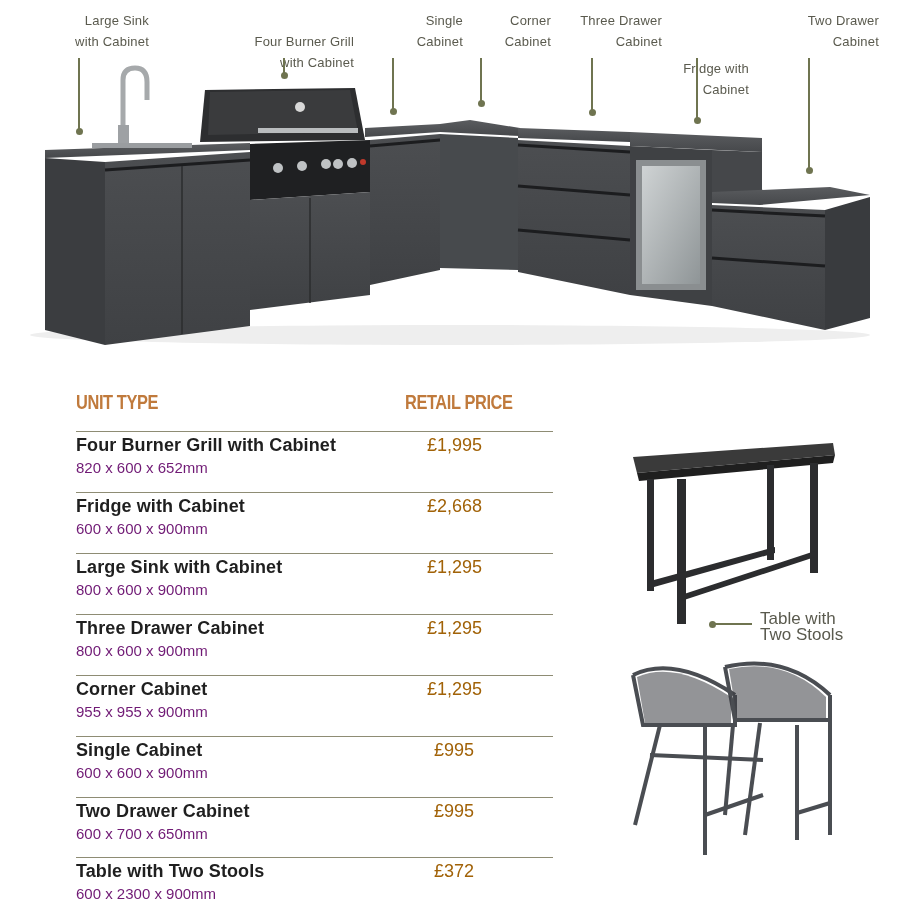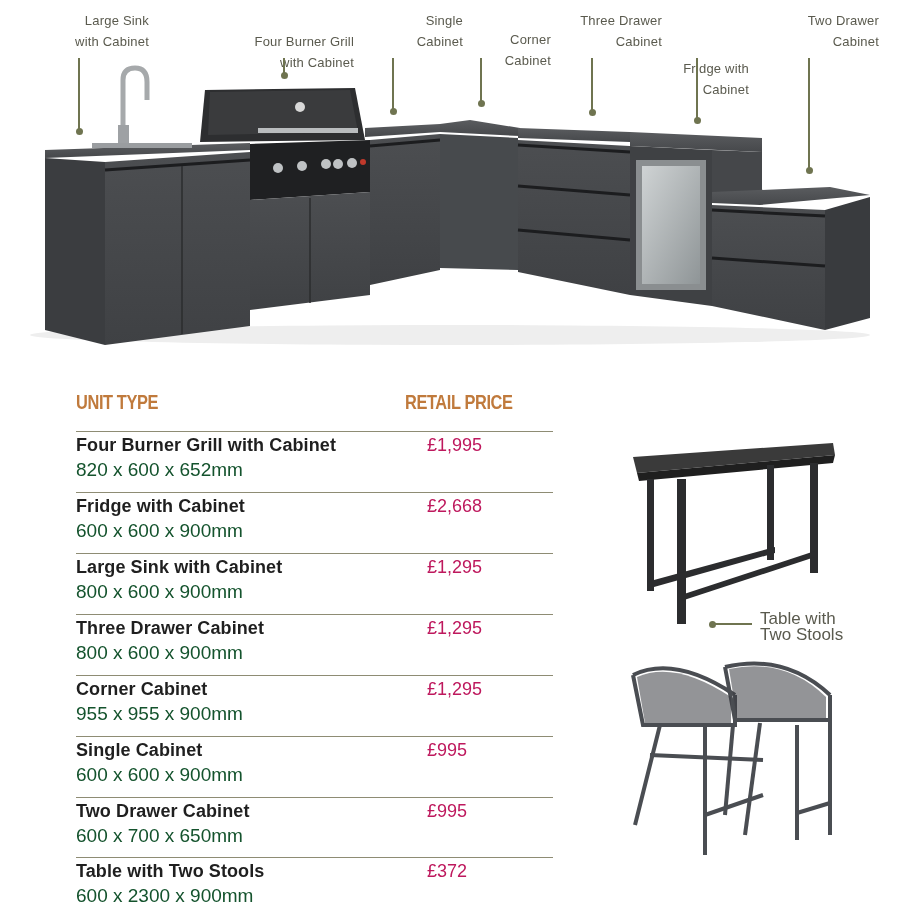--- a/index.html
+++ b/index.html
@@ -11,22 +11,22 @@
   .leader { position:absolute; width:2px; background:#6f7450; }
   .leader::after { content:""; position:absolute; left:-2.5px; bottom:-3px; width:7px; height:7px; border-radius:50%; background:#6f7450; }
 
   
   #kitchen { position:absolute; left:0; top:55px; width:915px; height:300px; }
 
   
   .th { position:absolute; top:390px; font-family:"Liberation Sans", sans-serif; font-weight:bold; font-size:21px; color:#c07a3c; letter-spacing:-0.5px; transform:scaleX(0.78); transform-origin:left; }
   .row { position:absolute; left:76px; width:477px; height:61px; border-top:1.5px solid #8e8c74; }
   .row .name { position:absolute; left:0; top:3px; font-size:18px; font-weight:bold; color:#1f1f1f; letter-spacing:0.1px; }
-  .row .dim { position:absolute; left:0; top:27px; font-size:19px; color:#14532d; }
-  .row .price { position:absolute; left:351px; width:54px; top:3px; font-size:18px; color:#be185d; }
+  .row .dim { position:absolute; left:0; top:27px; font-size:15px; color:#701a75; }
+  .row .price { position:absolute; left:351px; width:54px; top:3px; font-size:18px; color:#a16207; text-align:center; }
 
   .side-label { position:absolute; left:760px; top:611px; font-size:17px; line-height:16px; color:#5a5a4e; white-space:pre-line; }
   .side-leader { position:absolute; left:712px; top:623px; width:40px; height:2px; background:#6f7450; }
   .side-leader::before { content:""; position:absolute; left:-3px; top:-2.5px; width:7px; height:7px; border-radius:50%; background:#6f7450; }
 </style>
 </head>
 <body>
 
 <div id="callouts">
     <div class="callout" style="left: 9px; width: 140px; top: 10px;">
@@ -37,21 +37,21 @@
     <div class="callout" style="left: 214px; width: 140px; top: 10px; margin-top: 21px;">
       <span class="lbl">Four Burner Grill
 with Cabinet</span>
     </div>
     <div class="leader" style="left: 283px; top: 58px; height: 18px;"></div>
     <div class="callout" style="left: 323px; width: 140px; top: 10px;">
       <span class="lbl">Single
 Cabinet</span>
     </div>
     <div class="leader" style="left: 392px; top: 58px; height: 54px;"></div>
-    <div class="callout" style="left: 411px; width: 140px; top: 10px; margin-top: 19px;">
+    <div class="callout" style="left: 411px; width: 140px; top: 10px;">
       <span class="lbl">Corner
 Cabinet</span>
     </div>
     <div class="leader" style="left: 480px; top: 58px; height: 46px;"></div>
     <div class="callout" style="left: 522px; width: 140px; top: 10px;">
       <span class="lbl">Three Drawer
 Cabinet</span>
     </div>
     <div class="leader" style="left: 591px; top: 58px; height: 55px;"></div>
     <div class="callout" style="left: 609px; width: 140px; top: 10px; margin-top: 48px;">

